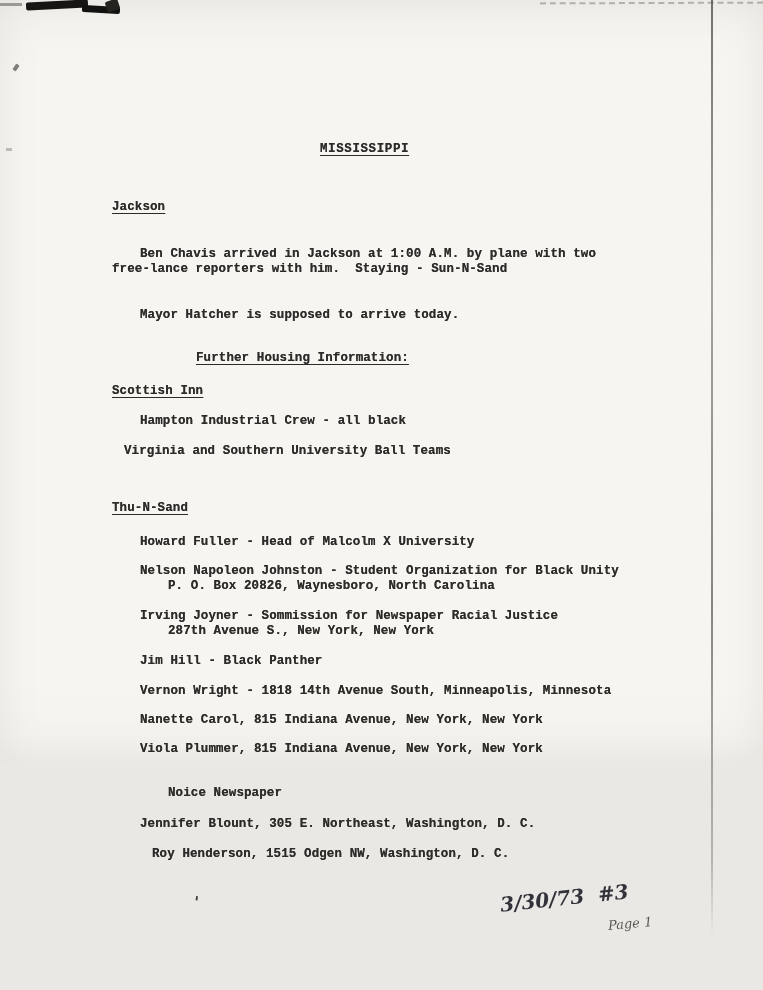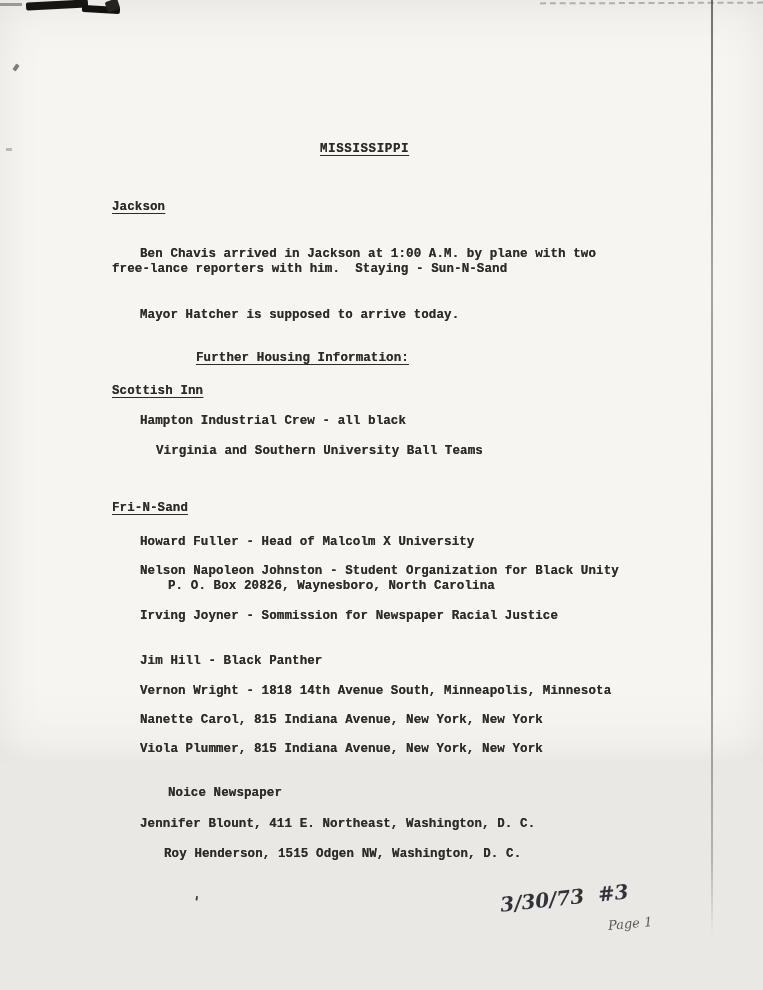--- a/index.html
+++ b/index.html
@@ -87,44 +87,45 @@
 
   <div class="line" style="left:140px;top:247px;">Ben Chavis arrived in Jackson at 1:00 A.M. by plane with two</div>
   <div class="line" style="left:112px;top:262px;">free-lance reporters with him.  Staying - Sun-N-Sand</div>
 
   <div class="line" style="left:140px;top:308px;">Mayor Hatcher is supposed to arrive today.</div>
 
   <div class="line u" style="left:196px;top:351px;">Further Housing Information:</div>
 
   <div class="line u" style="left:112px;top:384px;">Scottish Inn</div>
   <div class="line" style="left:140px;top:414px;">Hampton Industrial Crew - all black</div>
-  <div class="line" style="left:156px;top:444px;">Virginia and Southern University Ball Teams</div>
+  <div class="line" style="left:124px;top:444px;">Virginia and Southern University Ball Teams</div>
 
-  <div class="line u" style="left:112px;top:501px;">Fri-N-Sand</div>
+  <div class="line u" style="left:112px;top:501px;">Thu-N-Sand</div>
 
   <div class="line" style="left:140px;top:535px;">Howard Fuller - Head of Malcolm X University</div>
 
   <div class="line" style="left:140px;top:564px;">Nelson Napoleon Johnston - Student Organization for Black Unity</div>
   <div class="line" style="left:168px;top:579px;">P. O. Box 20826, Waynesboro, North Carolina</div>
 
   <div class="line" style="left:140px;top:609px;">Irving Joyner - Sommission for Newspaper Racial Justice</div>
+  <div class="line" style="left:168px;top:624px;">287th Avenue S., New York, New York</div>
 
   <div class="line" style="left:140px;top:654px;">Jim Hill - Black Panther</div>
 
   <div class="line" style="left:140px;top:684px;">Vernon Wright - 1818 14th Avenue South, Minneapolis, Minnesota</div>
 
   <div class="line" style="left:140px;top:713px;">Nanette Carol, 815 Indiana Avenue, New York, New York</div>
 
   <div class="line" style="left:140px;top:742px;">Viola Plummer, 815 Indiana Avenue, New York, New York</div>
 
   <div class="line" style="left:168px;top:786px;">Noice Newspaper</div>
 
-  <div class="line" style="left:140px;top:817px;">Jennifer Blount, 411 E. Northeast, Washington, D. C.</div>
+  <div class="line" style="left:140px;top:817px;">Jennifer Blount, 305 E. Northeast, Washington, D. C.</div>
 
-  <div class="line" style="left:144px;top:847px;padding-left:20px;">Roy Henderson, 1515 Odgen NW, Washington, D. C.</div>
+  <div class="line" style="left:132px;top:847px;padding-left:20px;">Roy Henderson, 1515 Odgen NW, Washington, D. C.</div>
 
 
   <div class="hand stray">'</div>
 
   <div class="hand hand-date">3/30/73  #3</div>
   <div class="hand hand-page">Page 1</div>
 
 </div>
 
 </body></html>

